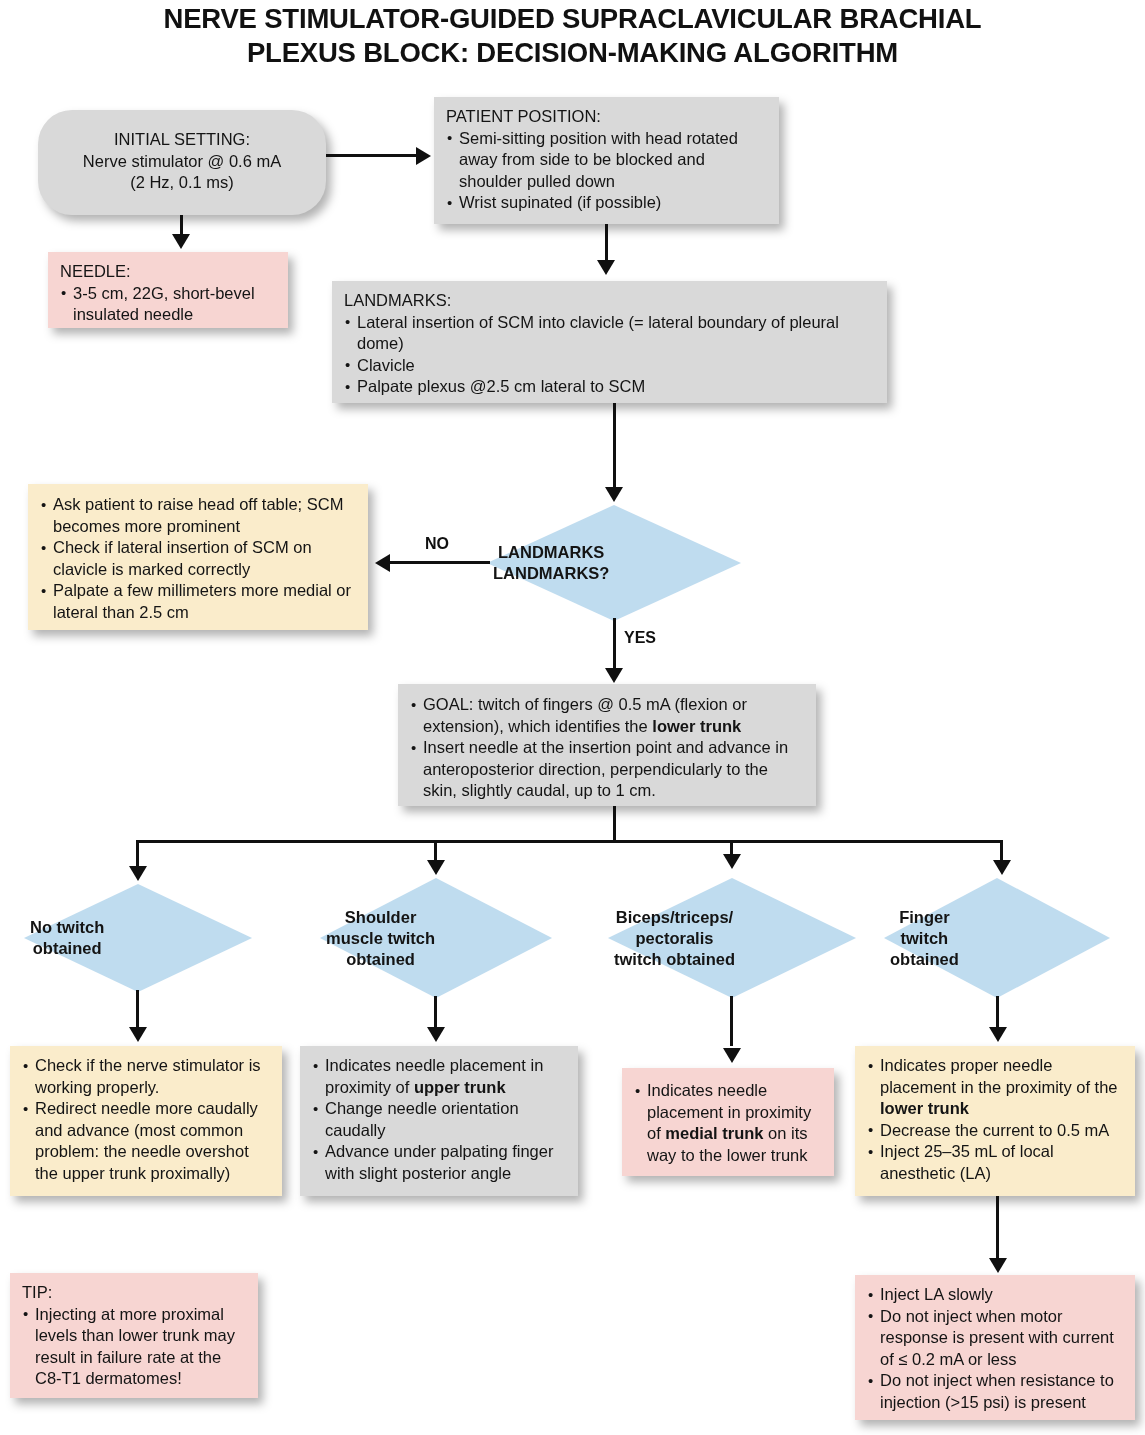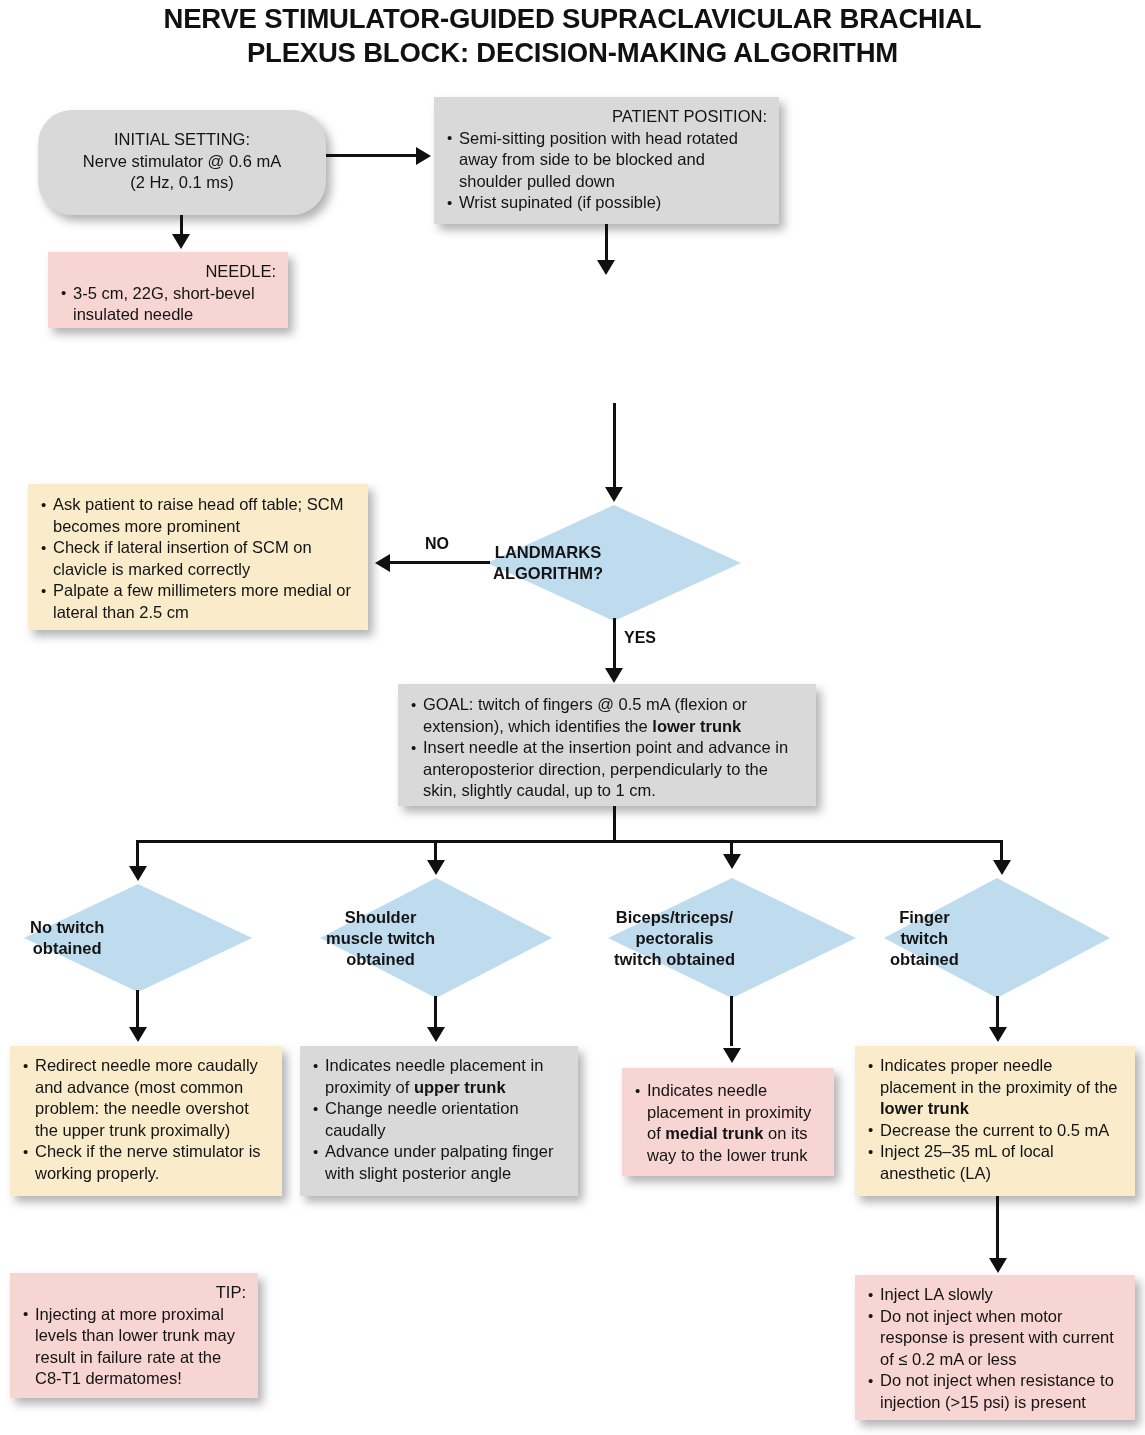--- a/index.html
+++ b/index.html
@@ -20,21 +20,21 @@
   .title .l1{display:block;}
   .title .l2{display:block;}
 
   
   .node{
     position:absolute;box-sizing:border-box;
     padding:9px 12px 10px 12px;
     font-size:16.5px;line-height:21.5px;
     filter:drop-shadow(5px 6px 5px rgba(0,0,0,0.30));
   }
-  .node .hd{display:block;text-align:right;}
+  .node .hd{display:block;}
   .node ul{margin:0;padding:0;list-style:none;}
   .node li{
     position:relative;padding-left:13px;margin:0;
   }
   .node li:before{
     content:"\2022";position:absolute;left:1px;top:-0.5px;font-size:15px;
   }
   .node b{font-weight:bold;}
 
   .gray{background:#d9d9d9;}
@@ -108,26 +108,34 @@
     </ul>
   </div>
 
   <div class="node pink" style="left:48px;top:252px;width:240px;height:76px;">
     <span class="hd">NEEDLE:</span>
     <ul>
       <li>3-5 cm, 22G, short-bevel insulated needle</li>
     </ul>
   </div>
 
+  <div class="node gray" style="left:332px;top:281px;width:555px;height:122px;">
+    <span class="hd">LANDMARKS:</span>
+    <ul>
+      <li>Lateral insertion of SCM into clavicle (= lateral boundary of pleural dome)</li>
+      <li>Clavicle</li>
+      <li>Palpate plexus @2.5 cm lateral to SCM</li>
+    </ul>
+  </div>
 
   <div class="diamond" style="left:487px;top:505px;width:254px;height:116px;">
     <div class="dshape"></div>
     <div class="dtext">
       <span>LANDMARKS</span><br>
-      <span>ALGORITHM?</span>
+      <span>LANDMARKS?</span>
     </div>
   </div>
 
   <div class="node cream" style="left:28px;top:484px;width:340px;height:146px;padding-top:10px;">
     <ul>
       <li>Ask patient to raise head off table; SCM becomes more prominent</li>
       <li>Check if lateral insertion of SCM on clavicle is marked correctly</li>
       <li>Palpate a few millimeters more medial or lateral than 2.5 cm</li>
     </ul>
   </div>
@@ -169,22 +177,22 @@
     <div class="dshape"></div>
     <div class="dtext">
       <span>Finger</span><br>
       <span>twitch</span><br>
       <span>obtained</span>
     </div>
   </div>
 
   <div class="node cream" style="left:10px;top:1046px;width:272px;height:150px;padding-top:9px;">
     <ul>
+      <li>Check if the nerve stimulator is working properly.</li>
       <li>Redirect needle more caudally and advance (most common problem: the needle overshot the upper trunk proximally)</li>
-      <li>Check if the nerve stimulator is working properly.</li>
     </ul>
   </div>
 
   <div class="node gray" style="left:300px;top:1046px;width:278px;height:150px;padding-top:9px;">
     <ul>
       <li><span>Indicates needle placement in proximity of </span><b>upper trunk</b></li>
       <li>Change needle orientation caudally</li>
       <li>Advance under palpating finger with slight posterior angle</li>
     </ul>
   </div>

